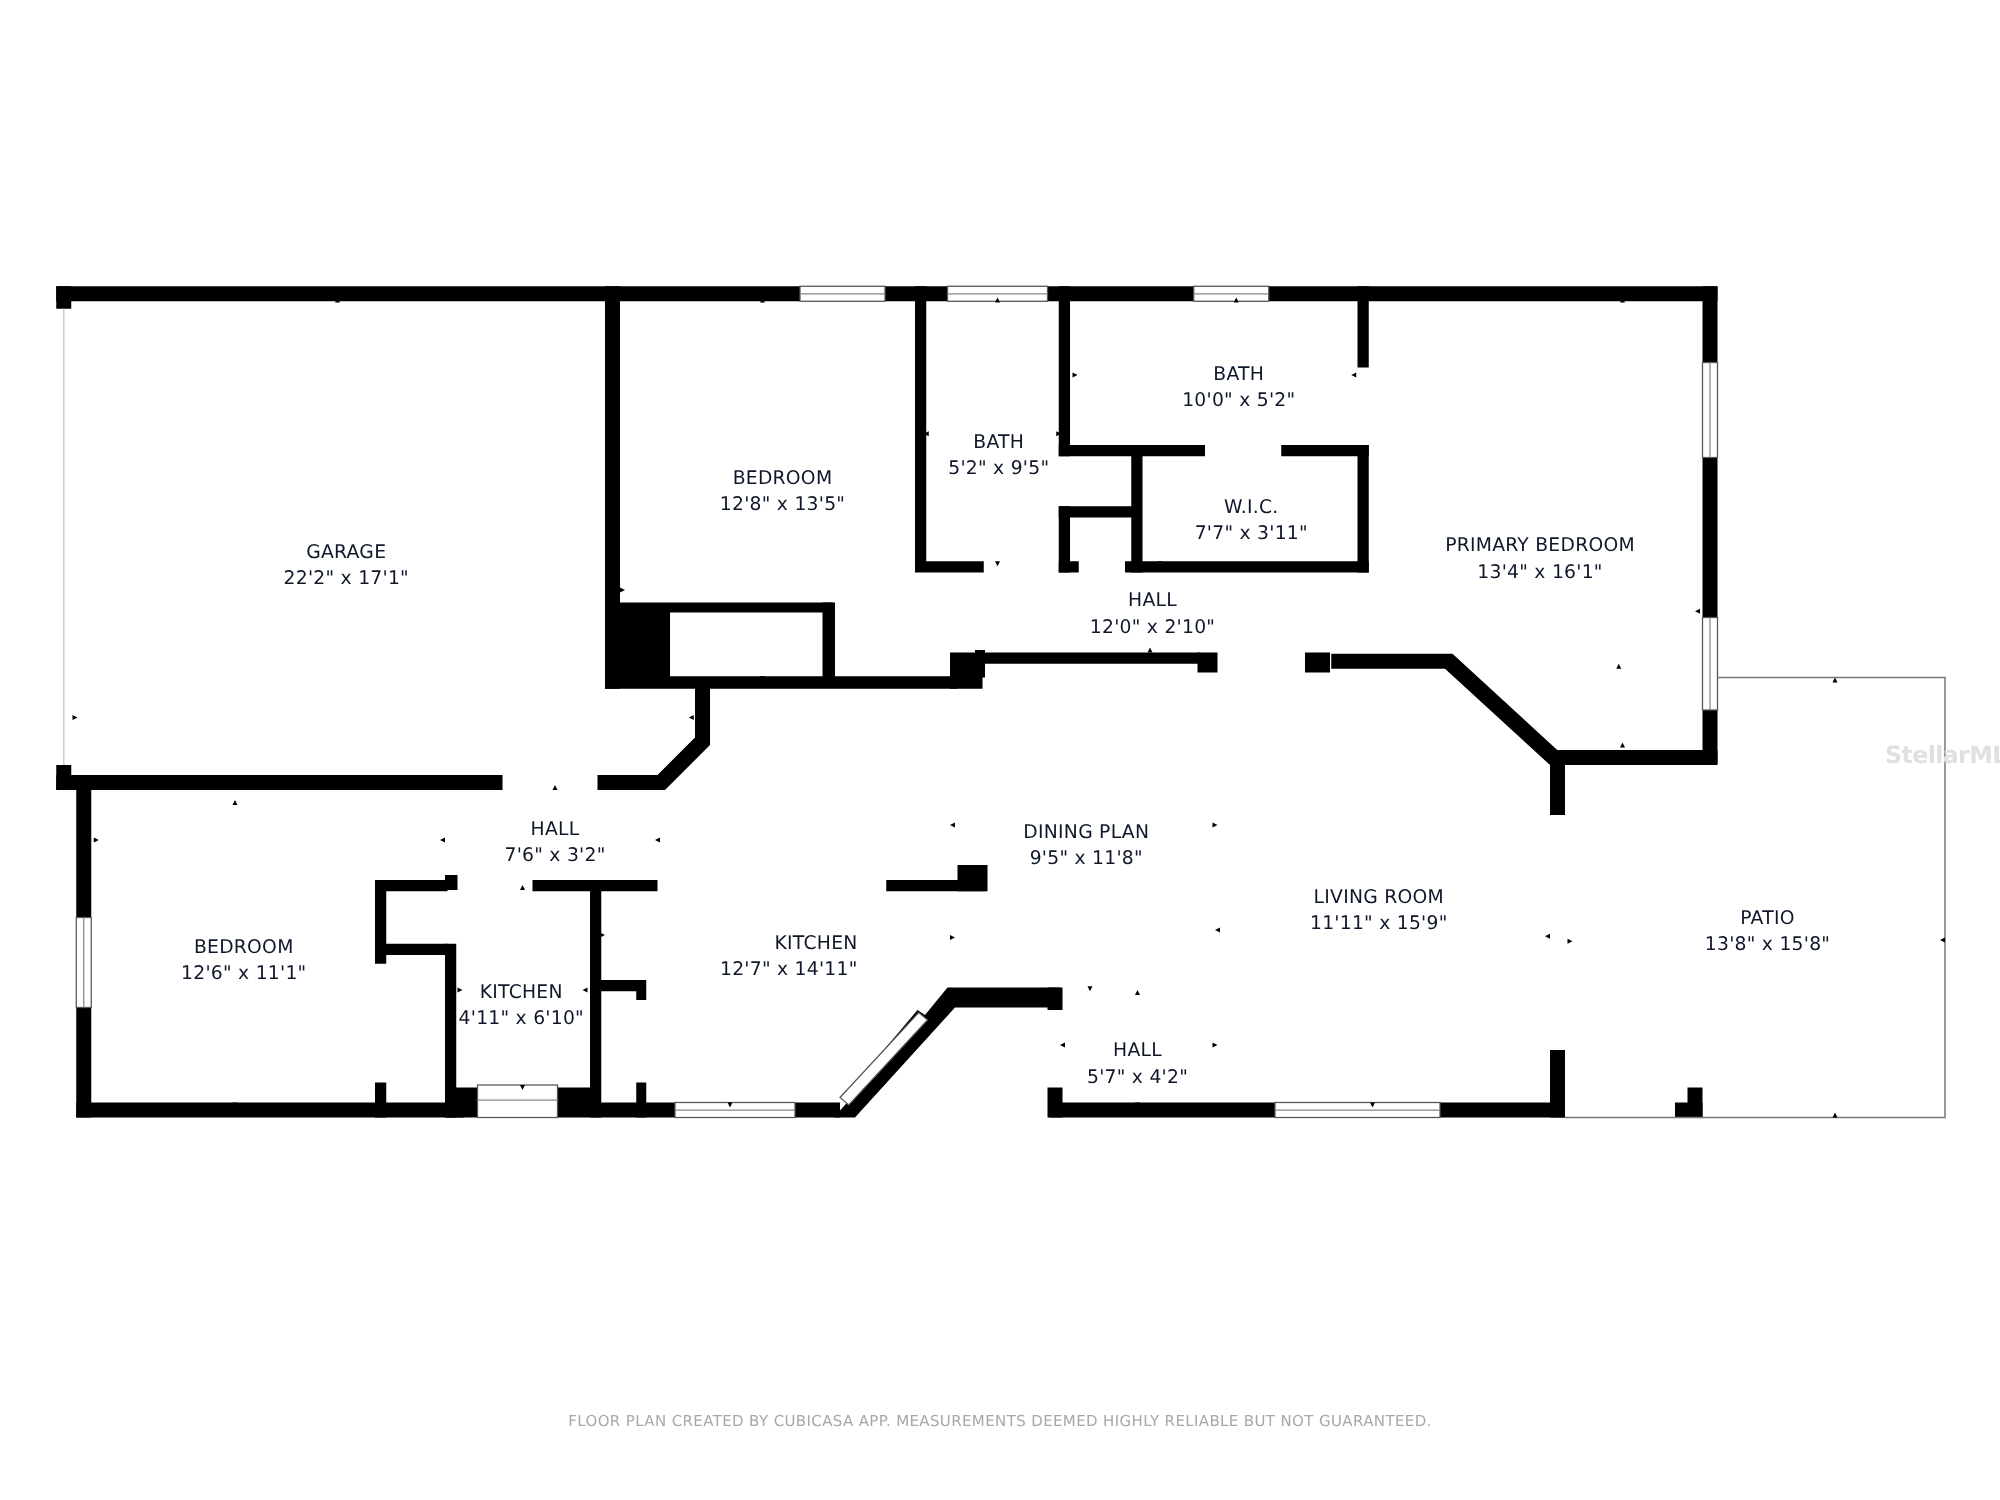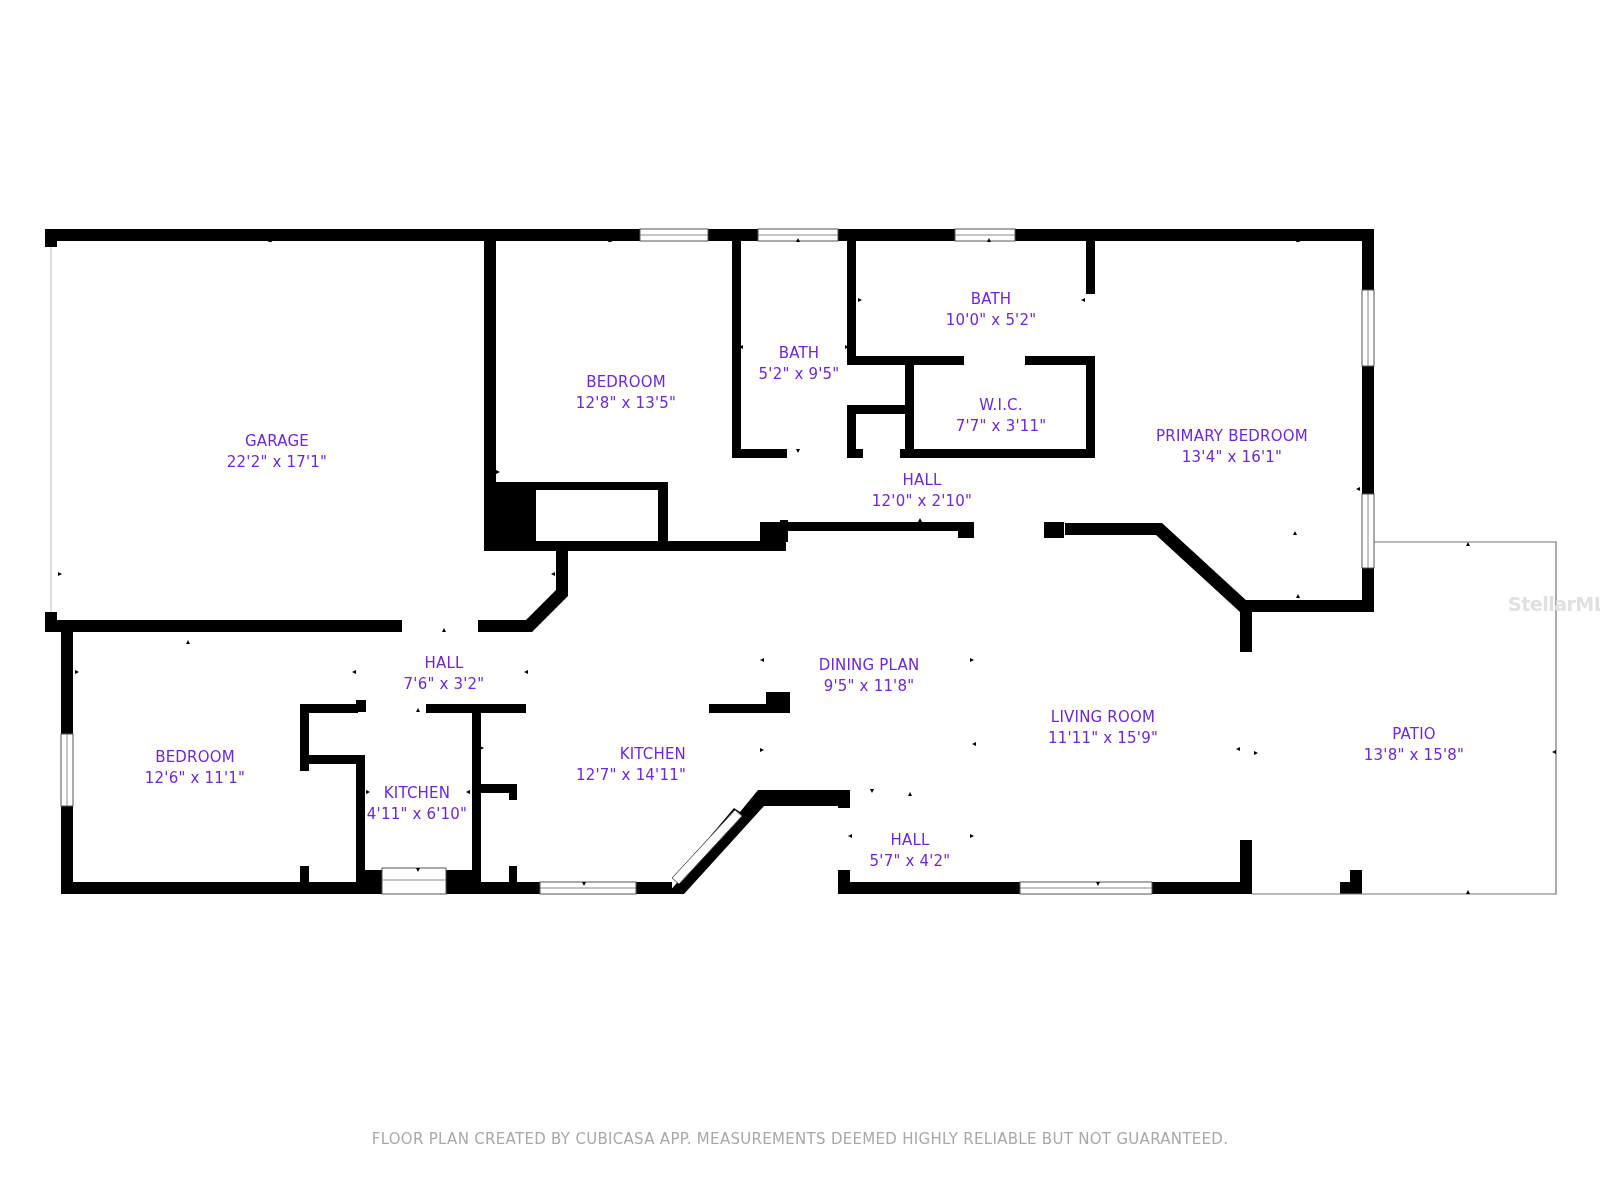--- a/index.html
+++ b/index.html
@@ -3,23 +3,23 @@
 <meta charset="utf-8">
 <style>
   html, body { margin:0; padding:0; background:#ffffff; }
   body { width:1600px; height:1200px; position:relative; overflow:hidden; font-family:"DejaVu Sans", sans-serif; }
   #plan { position:absolute; left:0; top:0; width:1600px; height:1200px; }
   .wall { fill:#000; }
   .win { fill:#fff; stroke:#555; stroke-width:1; }
   .win-line { stroke:#888; stroke-width:1; }
   .thin { fill:none; stroke:#777; stroke-width:1.2; }
   .tick { fill:#000; }
-  .room-label { position:absolute; transform:translate(-50%,-50%); text-align:center; color:#6d28d9; font-size:15px; line-height:21px; white-space:nowrap; letter-spacing:0.2px; }
+  .room-label { position:absolute; transform:translate(-50%,-50%); text-align:center; color:#0f172a; font-size:15px; line-height:21px; white-space:nowrap; letter-spacing:0.2px; }
   .room-label .name, .room-label .dims { display:block; }
-  #footer { position:absolute; left:0; width:1600px; top:1130px; text-align:center; font-size:15px; color:#a8a8a8; letter-spacing:0.3px; }
+  #footer { position:absolute; left:0; width:1600px; top:1130px; text-align:center; font-size:12px; color:#a8a8a8; letter-spacing:0.3px; }
   #watermark { position:absolute; left:1508px; top:593px; font-size:19px; color:#e0e0e0; font-weight:bold; letter-spacing:-0.5px; }
 </style>
 </head>
 <body>
 
 <svg id="plan" viewBox="0 0 1600 1200" xmlns="http://www.w3.org/2000/svg">
 
   <g>
 
     <rect class="wall" x="45" y="229" width="1329" height="12"></rect>

